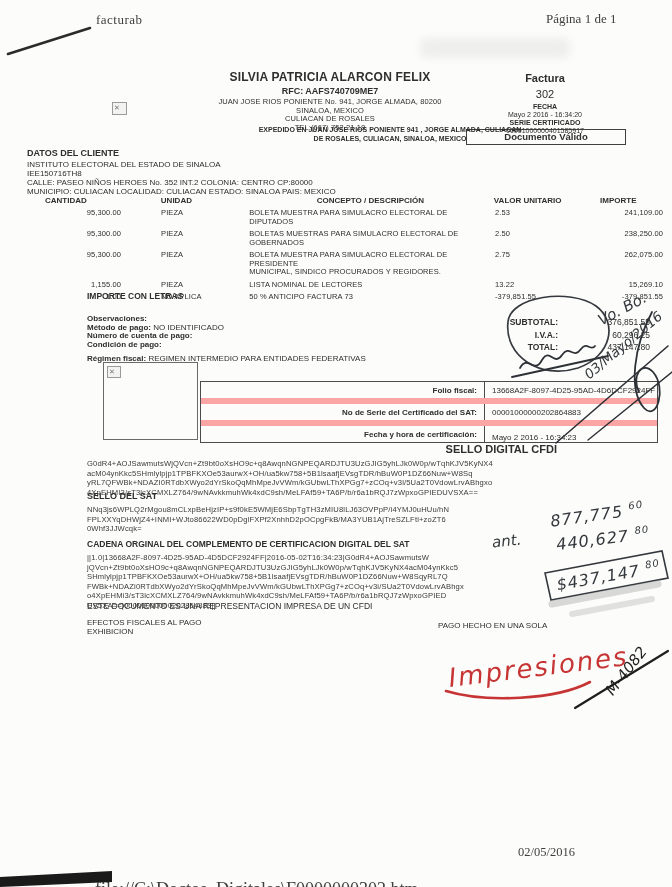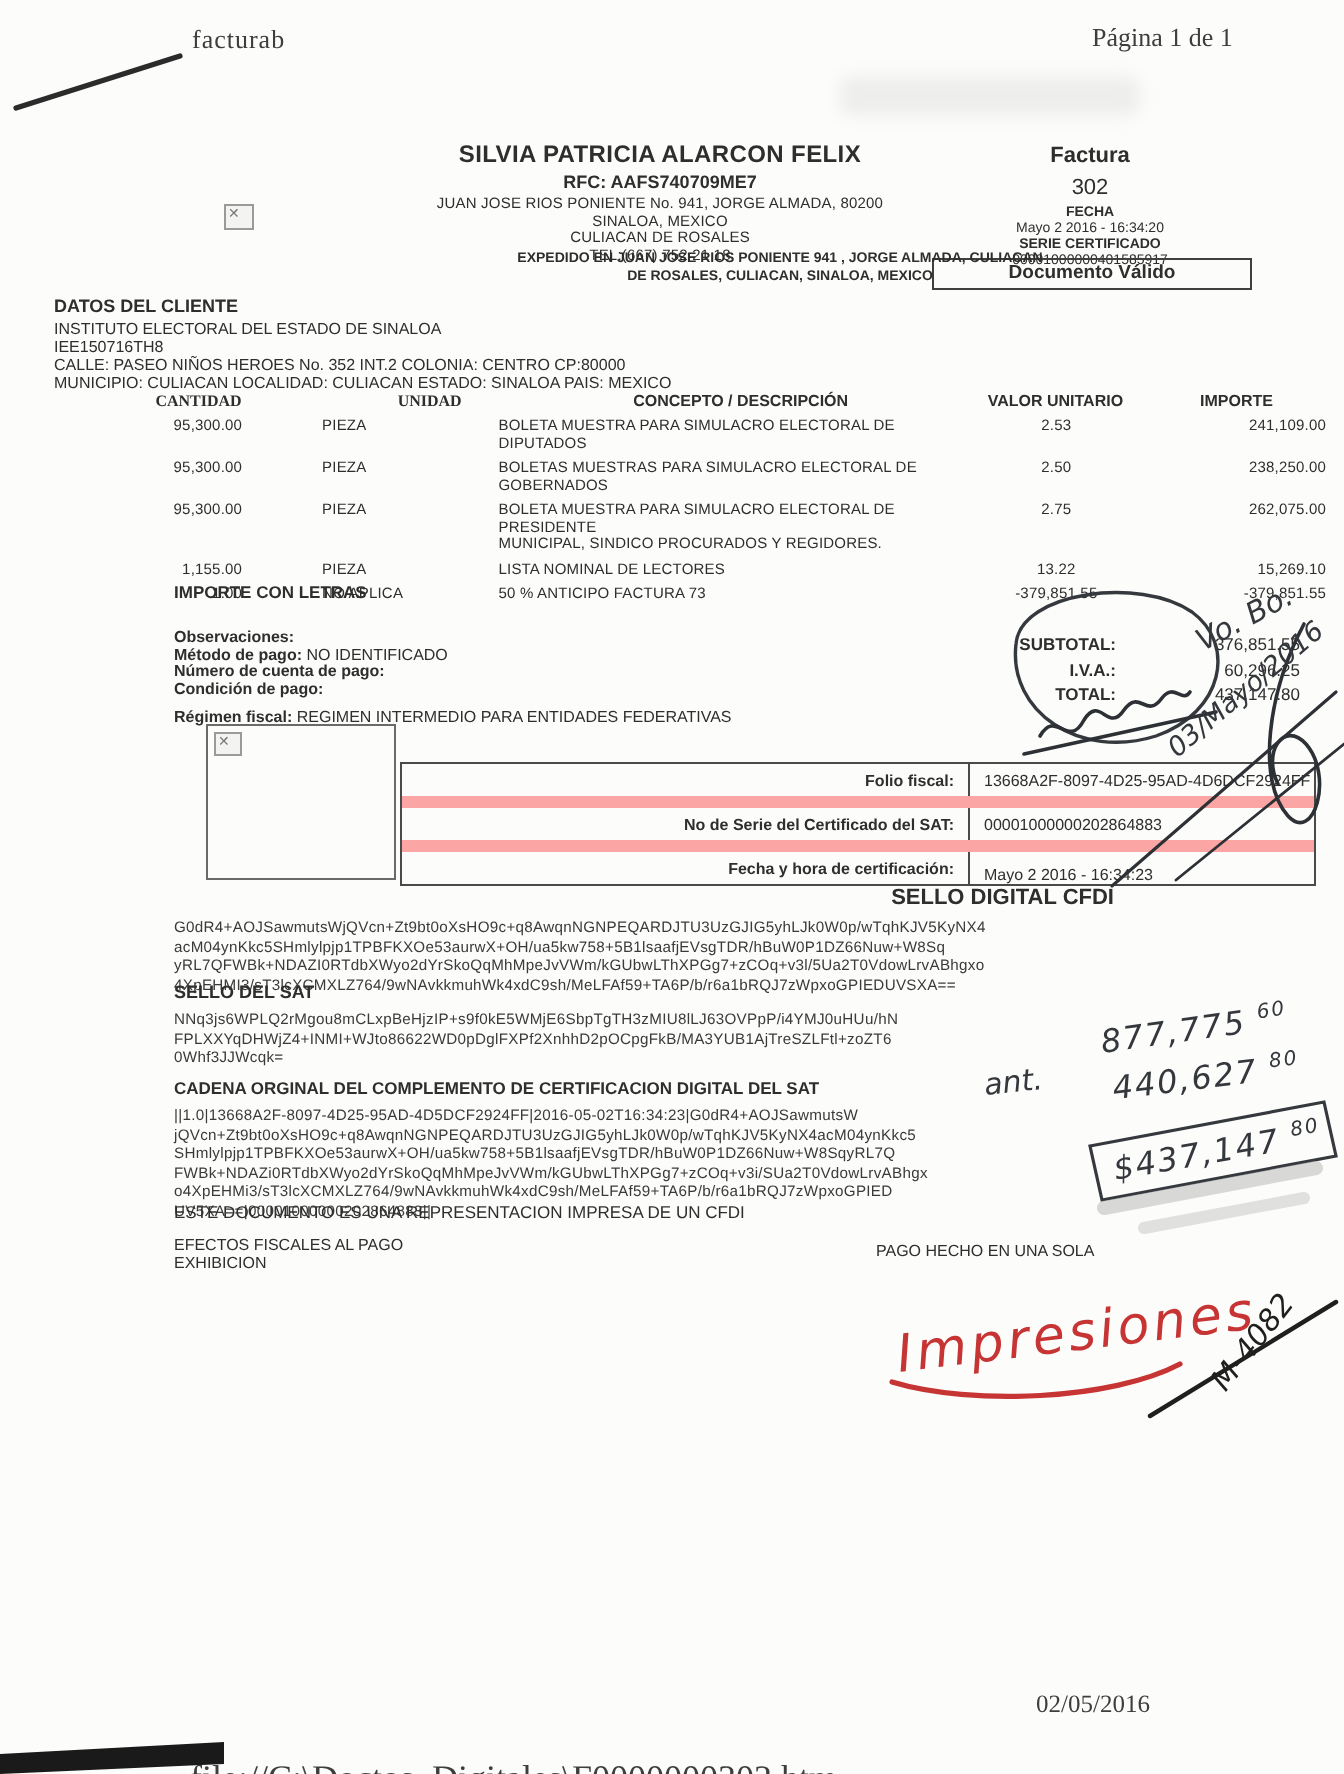--- a/index.html
+++ b/index.html
@@ -30,24 +30,24 @@
   
   .imgx{border:1px solid #9a9a9a;background:#f3f3f1;color:#777;
     font-size:7px;line-height:9px;text-align:left;padding-left:1px;}
 
   
   .tbl{left:45px;top:196px;width:618px;}
   .trow{display:flex;align-items:flex-start;margin-bottom:4px;}
   .c-cant{width:78px;text-align:right;}
   .c-unid{width:72px;margin-left:40px;}
   .c-conc{width:250px;margin-left:18px;white-space:pre-line;}
-  .c-val{width:68px;margin-left:2px;text-align:center;}
+  .c-val{width:68px;margin-left:2px;text-align:left;}
   .c-imp{width:92px;margin-left:12px;text-align:right;}
   .thead{font-size:8px;font-weight:bold;margin-bottom:4px;}
-  .thead .c-cant,.thead .c-unid{text-align:right;font-family:Liberation Serif, serif;}
+  .thead .c-cant,.thead .c-unid{text-align:left;}
   .thead .c-conc{text-align:center;white-space:nowrap;}
   .thead .c-val,.thead .c-imp{text-align:center;white-space:nowrap;}
 
   
   .totrow{display:flex;justify-content:flex-end;margin-bottom:2.5px;}
   .totlab{width:80px;text-align:right;font-weight:bold;font-size:8.5px;}
   .totval{width:92px;text-align:right;font-size:8.5px;}
 
   
   .cert{left:200px;top:381px;width:456px;border:1px solid #4a4a4a;}

